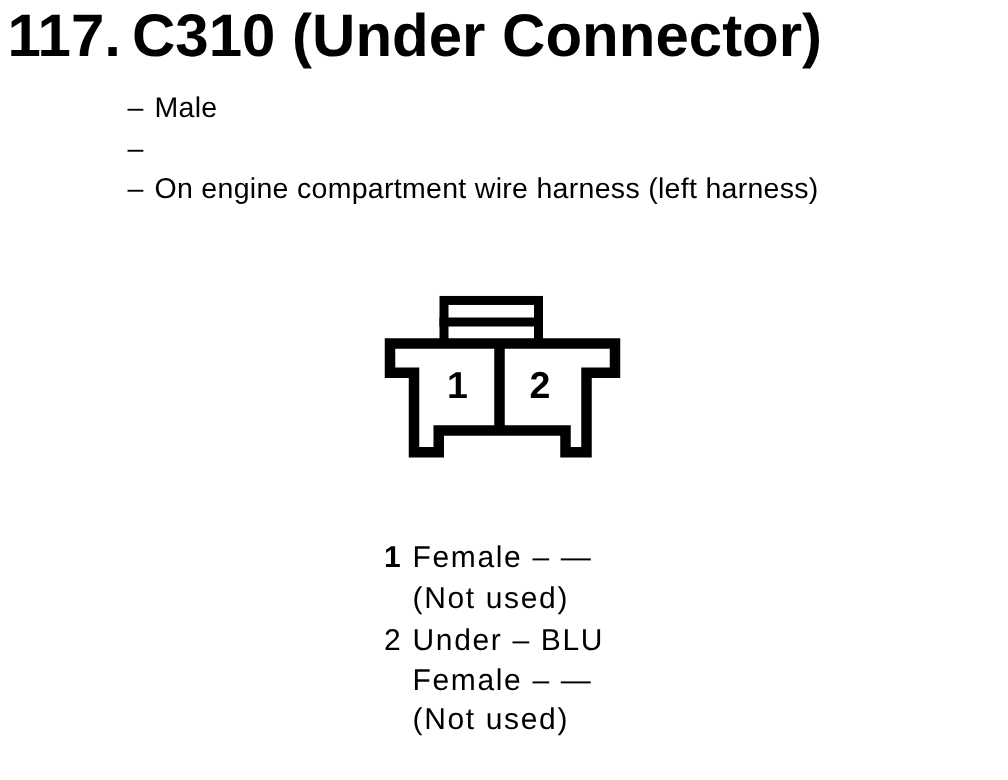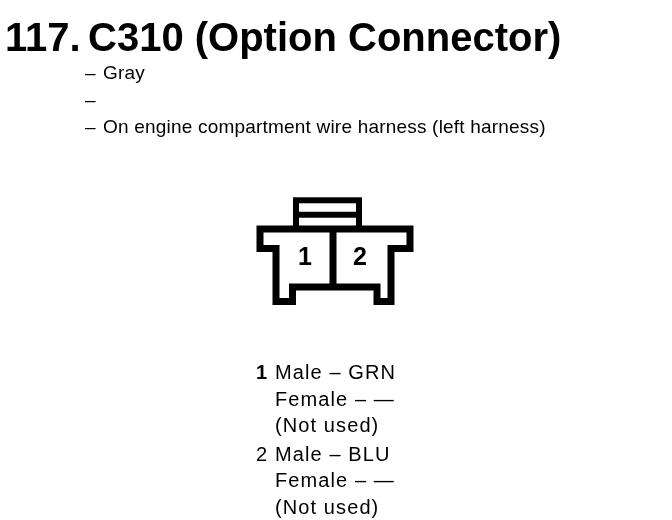--- a/index.html
+++ b/index.html
@@ -14,21 +14,21 @@
     background: #ffffff;
     color: #000000;
     font-family: "Liberation Sans", sans-serif;
     overflow: hidden;
   }
 
   
   .title-row {
     position: absolute;
     left: 0;
-    top: 14px;
+    top: 1px;
     width: 672px;
     height: 46px;
     font-weight: bold;
     font-size: 40px;
     line-height: 46px;
     white-space: nowrap;
   }
   .section-number {
     position: absolute;
     left: 5px;
@@ -97,27 +97,27 @@
     font-weight: bold;
   }
 </style>
 </head>
 <body>
 
 <div class="page">
 
   <div class="title-row">
     <span class="section-number">117.</span>
-    <span class="title-text">C310 (Option Connector)</span>
+    <span class="title-text">C310 (Under Connector)</span>
   </div>
 
   <div class="details">
     <div class="detail-item">
       <span class="detail-dash">–</span>
-      <span>Gray</span>
+      <span>Male</span>
     </div>
     <div class="detail-item">
       <span class="detail-dash">–</span>
     </div>
     <div class="detail-item">
       <span class="detail-dash">–</span>
       <span>On engine compartment wire harness (left harness)</span>
     </div>
   </div>
 
@@ -131,28 +131,27 @@
     <line x1="83" y1="39" x2="83" y2="97" stroke="#000000" stroke-width="7"></line>
 
     <text x="55" y="75" text-anchor="middle">1</text>
     <text x="110" y="75" text-anchor="middle">2</text>
   </svg>
 
   <div class="pinout">
     <div class="pin-entry">
       <span class="pin-num bold">1</span>
       <div class="pin-lines">
-        <div>Male – GRN</div>
         <div>Female – —</div>
         <div>(Not used)</div>
       </div>
     </div>
     <div class="pin-entry">
       <span class="pin-num">2</span>
       <div class="pin-lines">
-        <div>Male – BLU</div>
+        <div>Under – BLU</div>
         <div>Female – —</div>
         <div>(Not used)</div>
       </div>
     </div>
   </div>
 
 </div>
 
 </body></html>

